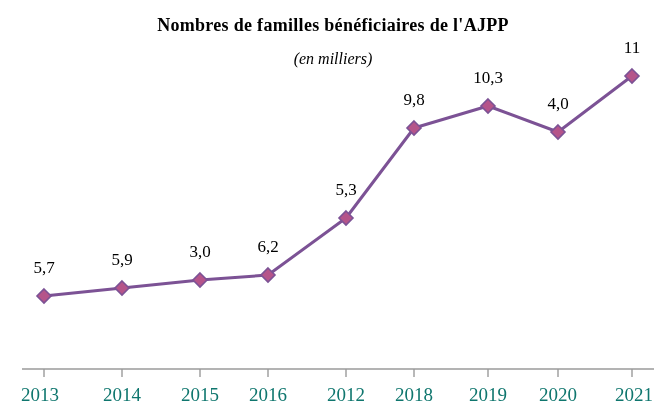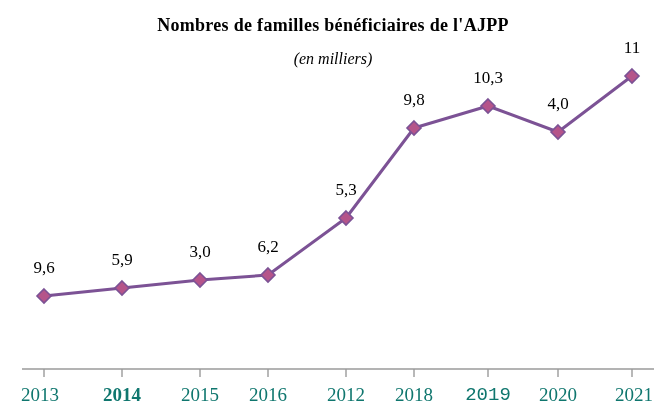--- a/index.html
+++ b/index.html
@@ -111,34 +111,34 @@
         <polygon points="200,273 207,280 200,287 193,280"></polygon>
         <polygon points="268,268 275,275 268,282 261,275"></polygon>
         <polygon points="346,211 353,218 346,225 339,218"></polygon>
         <polygon points="414,121 421,128 414,135 407,128"></polygon>
         <polygon points="488,99 495,106 488,113 481,106"></polygon>
         <polygon points="558,125 565,132 558,139 551,132"></polygon>
         <polygon points="632,69 639,76 632,83 625,76"></polygon>
       </g>
     </svg>
 
-    <div class="data-label" style="left:44px;  top:278px;">9,6</div>
+    <div class="data-label" style="left:44px;  top:278px;">5,7</div>
     <div class="data-label" style="left:122px; top:270px;">5,9</div>
     <div class="data-label" style="left:200px; top:262px;">3,0</div>
     <div class="data-label" style="left:268px; top:257px;">6,2</div>
     <div class="data-label" style="left:346px; top:200px;">5,3</div>
     <div class="data-label" style="left:414px; top:110px;">9,8</div>
     <div class="data-label" style="left:488px; top:88px;">10,3</div>
     <div class="data-label" style="left:558px; top:114px;">4,0</div>
     <div class="data-label" style="left:632px; top:58px;">11</div>
 
     <div class="x-tick-label" style="left:40px;  top:384px;">2013</div>
-    <div class="x-tick-label" style="left:122px; top:384px;font-weight:bold;">2014</div>
+    <div class="x-tick-label" style="left:122px; top:384px;">2014</div>
     <div class="x-tick-label" style="left:200px; top:384px;text-align:center;">2015</div>
     <div class="x-tick-label" style="left:268px; top:384px;">2016</div>
     <div class="x-tick-label" style="left:346px; top:384px;">2012</div>
     <div class="x-tick-label" style="left:414px; top:384px;">2018</div>
-    <div class="x-tick-label" style="left:488px; top:384px;font-family:Liberation Mono, monospace;">2019</div>
+    <div class="x-tick-label" style="left:488px; top:384px;">2019</div>
     <div class="x-tick-label" style="left:558px; top:384px;">2020</div>
     <div class="x-tick-label" style="left:634px; top:384px;">2021</div>
 
   </div>
 </div>
 
 </body></html>

